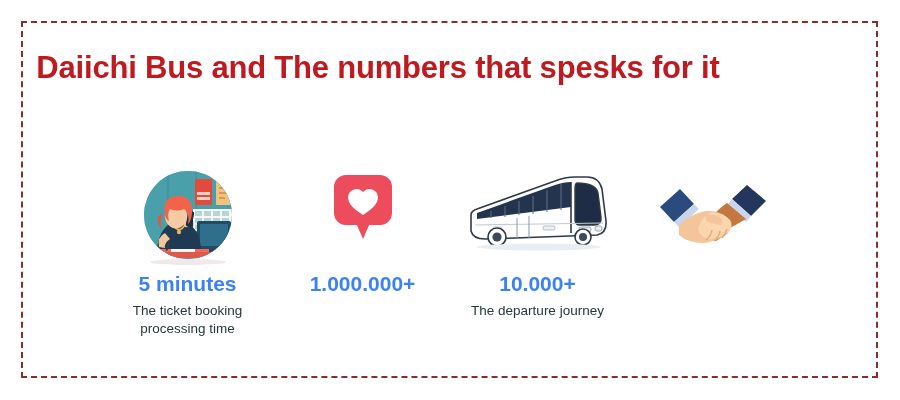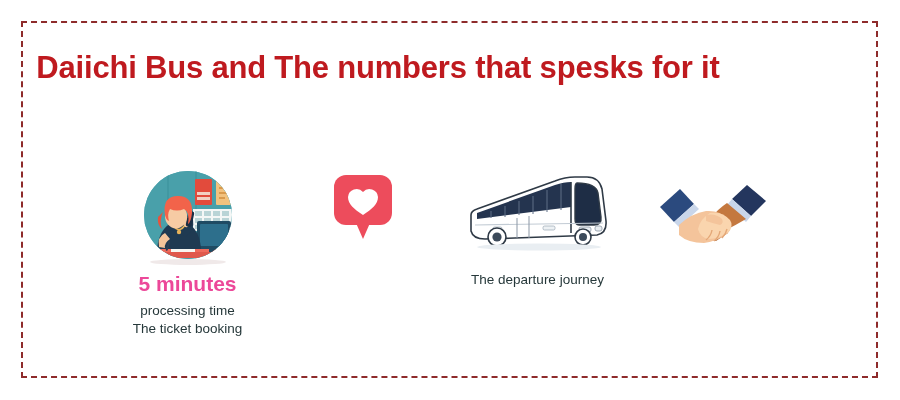--- a/index.html
+++ b/index.html
@@ -57,21 +57,21 @@
   }
   .art {
     height: 102px;
     width: 100%;
     display: flex;
     align-items: flex-end;
     justify-content: center;
   }
   .stat-value {
     margin-top: 7px;
-    color: #ec4899;
+    color: #3b82f6;
     font-size: 21px;
     font-weight: bold;
     line-height: 1.15;
     text-align: center;
     white-space: nowrap;
   }
   .stat-label {
     margin-top: 6px;
     color: #26383a;
     font-size: 13.5px;
@@ -163,39 +163,40 @@
             <path d="M36 84 q-2 -10 6 -14 l5 6 q-6 4 -5 9 z" fill="#f4c49b"></path>
 
             <rect x="44" y="78" width="2" height="10" rx="1" fill="#2b3f56" transform="rotate(18 45 83)"></rect>
           </g>
 
           <ellipse cx="65" cy="99" rx="38" ry="3" fill="#f0e9e9"></ellipse>
         </svg>
       </div>
       <div class="stat-value">5 minutes</div>
       <div class="stat-label">
+        <div>The ticket booking</div>
         <div>processing time</div>
-        <div>The ticket booking</div>
       </div>
     </div>
 
     <div class="stat">
       <div class="art">
         <svg width="110" height="102" viewBox="0 0 110 102">
           <g transform="translate(26,12)">
             <rect x="0" y="0" width="58" height="50" rx="12" fill="#ed4c5c"></rect>
             <path d="M22 48 L29 64 L36 48 Z" fill="#ed4c5c"></path>
             <path d="M29 40
                      c-9 -6 -15 -11 -15 -18
                      a8.6 8.6 0 0 1 15 -5
                      a8.6 8.6 0 0 1 15 5
                      c0 7 -6 12 -15 18 z" fill="#ffffff"></path>
           </g>
         </svg>
       </div>
+      <div class="stat-value">1.000.000+</div>
     </div>
 
     <div class="stat">
       <div class="art">
         <svg width="150" height="102" viewBox="0 0 150 102">
           <g>
 
             <path d="M8 62 L8 52 Q8 48 14 46 L92 18 Q102 14 112 14 L124 14 Q136 14 139 26 L143 58 Q144 70 134 72 L22 76 Q10 76 8 68 Z" fill="#ffffff" stroke="#2f3a46" stroke-width="1.6" stroke-linejoin="round"></path>
 
             <path d="M14 50 L92 22 Q101 19 108 19 L108 44 L14 56 Z" fill="#24344f"></path>
@@ -226,20 +227,21 @@
 
             <circle cx="34" cy="74" r="9" fill="#ffffff" stroke="#2f3a46" stroke-width="1.6"></circle>
             <circle cx="34" cy="74" r="4.6" fill="#3c4a5a"></circle>
             <circle cx="120" cy="74" r="8" fill="#ffffff" stroke="#2f3a46" stroke-width="1.6"></circle>
             <circle cx="120" cy="74" r="4" fill="#3c4a5a"></circle>
 
             <ellipse cx="76" cy="84" rx="62" ry="3.5" fill="#e9eef2"></ellipse>
           </g>
         </svg>
       </div>
+      <div class="stat-value">10.000+</div>
       <div class="stat-label">
         <div>The departure journey</div>
       </div>
     </div>
 
     <div class="stat">
       <div class="art">
         <svg width="130" height="102" viewBox="0 0 130 102">
           <g transform="translate(6,14)">
 

